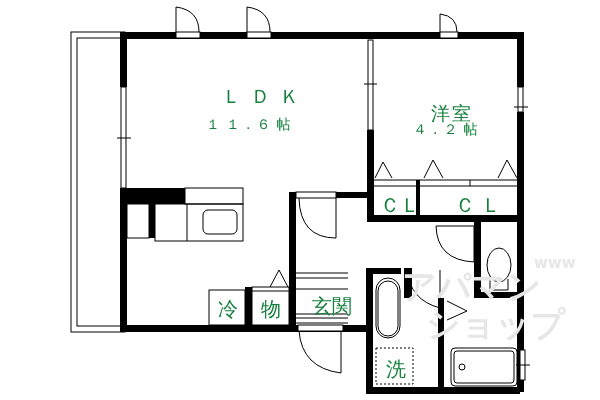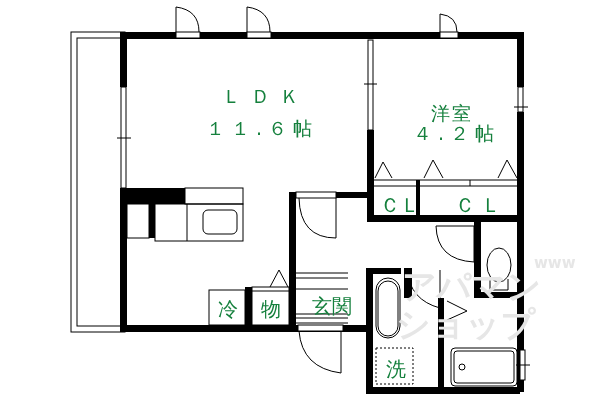--- a/index.html
+++ b/index.html
@@ -1,20 +1,20 @@
 <!DOCTYPE html>
 <html><head>
 <meta charset="utf-8">
 <style>
   html,body{margin:0;padding:0;background:#ffffff;}
   body{width:600px;height:400px;position:relative;overflow:hidden;font-family:"DejaVu Sans",sans-serif;}
   svg{position:absolute;left:0;top:0;}
   .lbl{position:absolute;color:#15803d;white-space:nowrap;font-family:"DejaVu Sans",sans-serif;}
   .room-name{font-size:19px;letter-spacing:10px;}
-  .room-size{font-size:19px;letter-spacing:6px;}
+  .room-size{font-size:14px;letter-spacing:6px;}
   .small{font-size:20px;}
   .wm{position:absolute;color:#e6e6e6;font-weight:bold;font-family:"DejaVu Sans",sans-serif;}
 </style>
 </head>
 <body>
 
 <svg width="600" height="400" viewBox="0 0 600 400">
 
   <g fill="none" stroke="#000" stroke-width="1">
     <rect x="71" y="32" width="54" height="300"></rect>
@@ -129,21 +129,21 @@
     <rect x="451" y="348" width="66" height="38" rx="4"></rect>
     <rect x="454" y="351" width="60" height="32" rx="3"></rect>
     <circle cx="462" cy="367" r="3"></circle>
     <ellipse cx="499" cy="265" rx="12" ry="17"></ellipse>
     <path d="M490 279 V290 H508 V279"></path>
     <path d="M447 301 L467 311 L447 320"></path>
   </g>
 </svg>
 
 <div class="wm" style="left:402px;top:252px;font-size:34px;margin-top:12px;">アパマン</div>
-<div class="wm" style="left:396px;top:302px;font-size:34px;">ショップ</div>
+<div class="wm" style="left:426px;top:302px;font-size:34px;">ショップ</div>
 <div class="wm" style="left:534px;top:254px;font-size:15px;">www</div>
 
 <div class="lbl room-name" style="left:222px;top:84px;">ＬＤＫ</div>
 <div class="lbl room-size" style="left:206px;top:116px;">１１.６帖</div>
 <div class="lbl room-name" style="left:431px;top:85px;letter-spacing:2px;margin-top:16px;">洋室</div>
 <div class="lbl room-size" style="left:413px;top:121px;">４.２帖</div>
 
 <div class="lbl small" style="left:380px;top:192px;">ＣＬ</div>
 <div class="lbl small" style="left:455px;top:192px;letter-spacing:6px;">ＣＬ</div>
 

